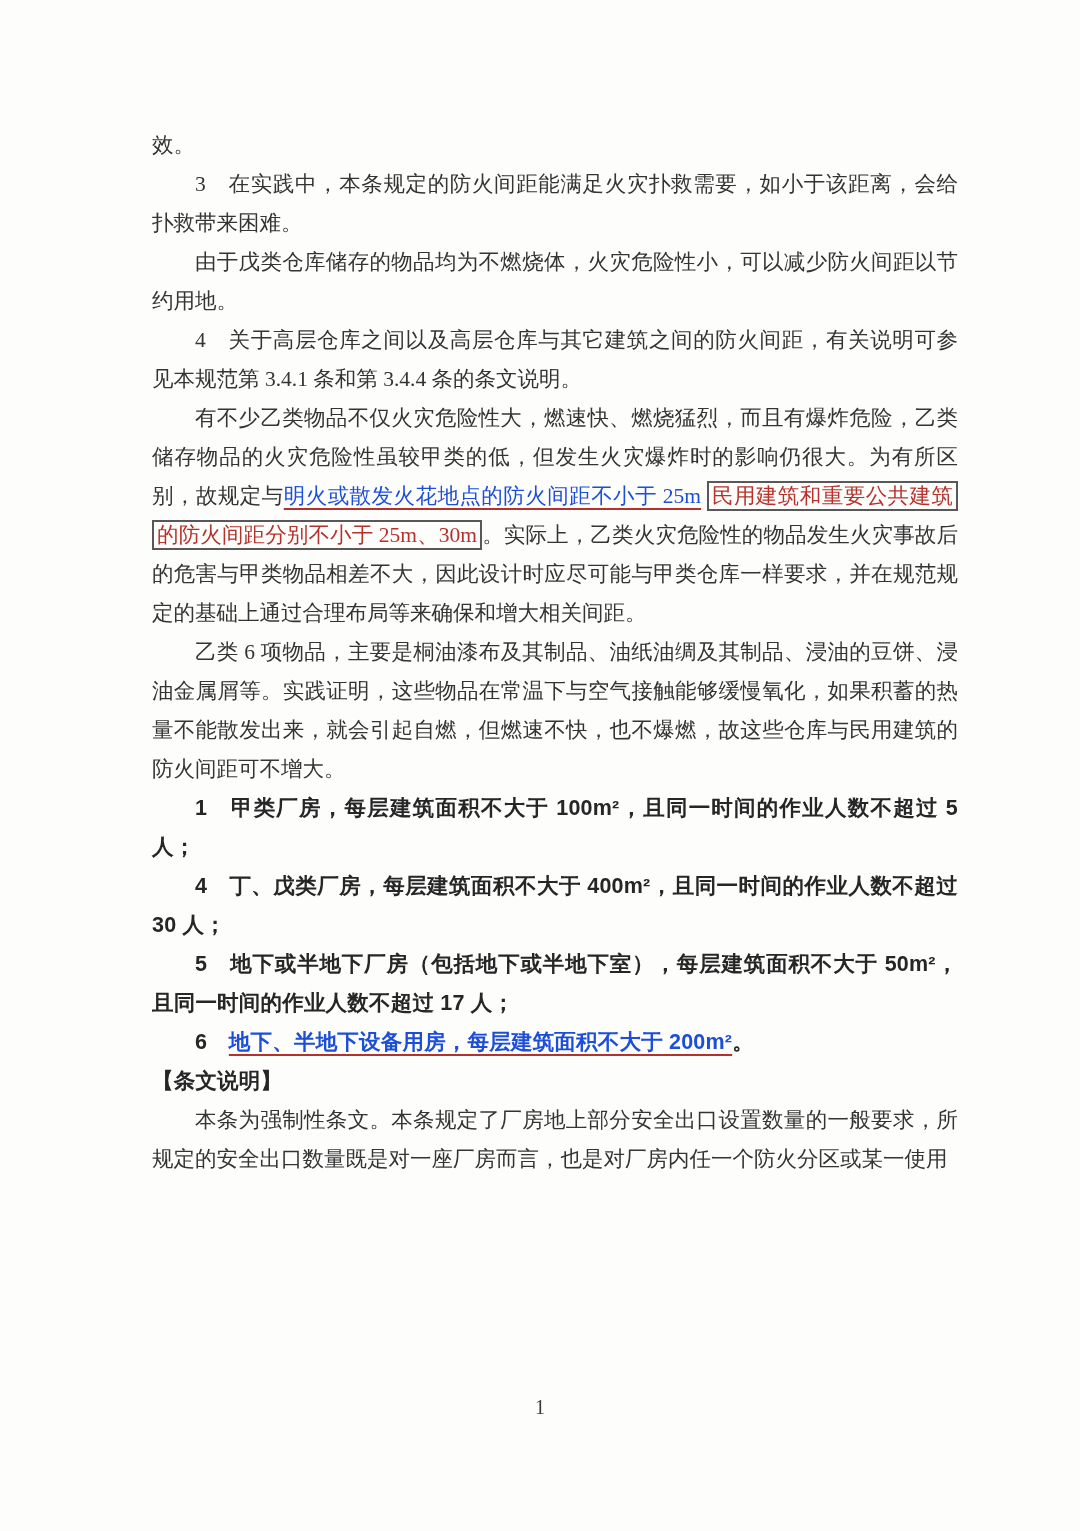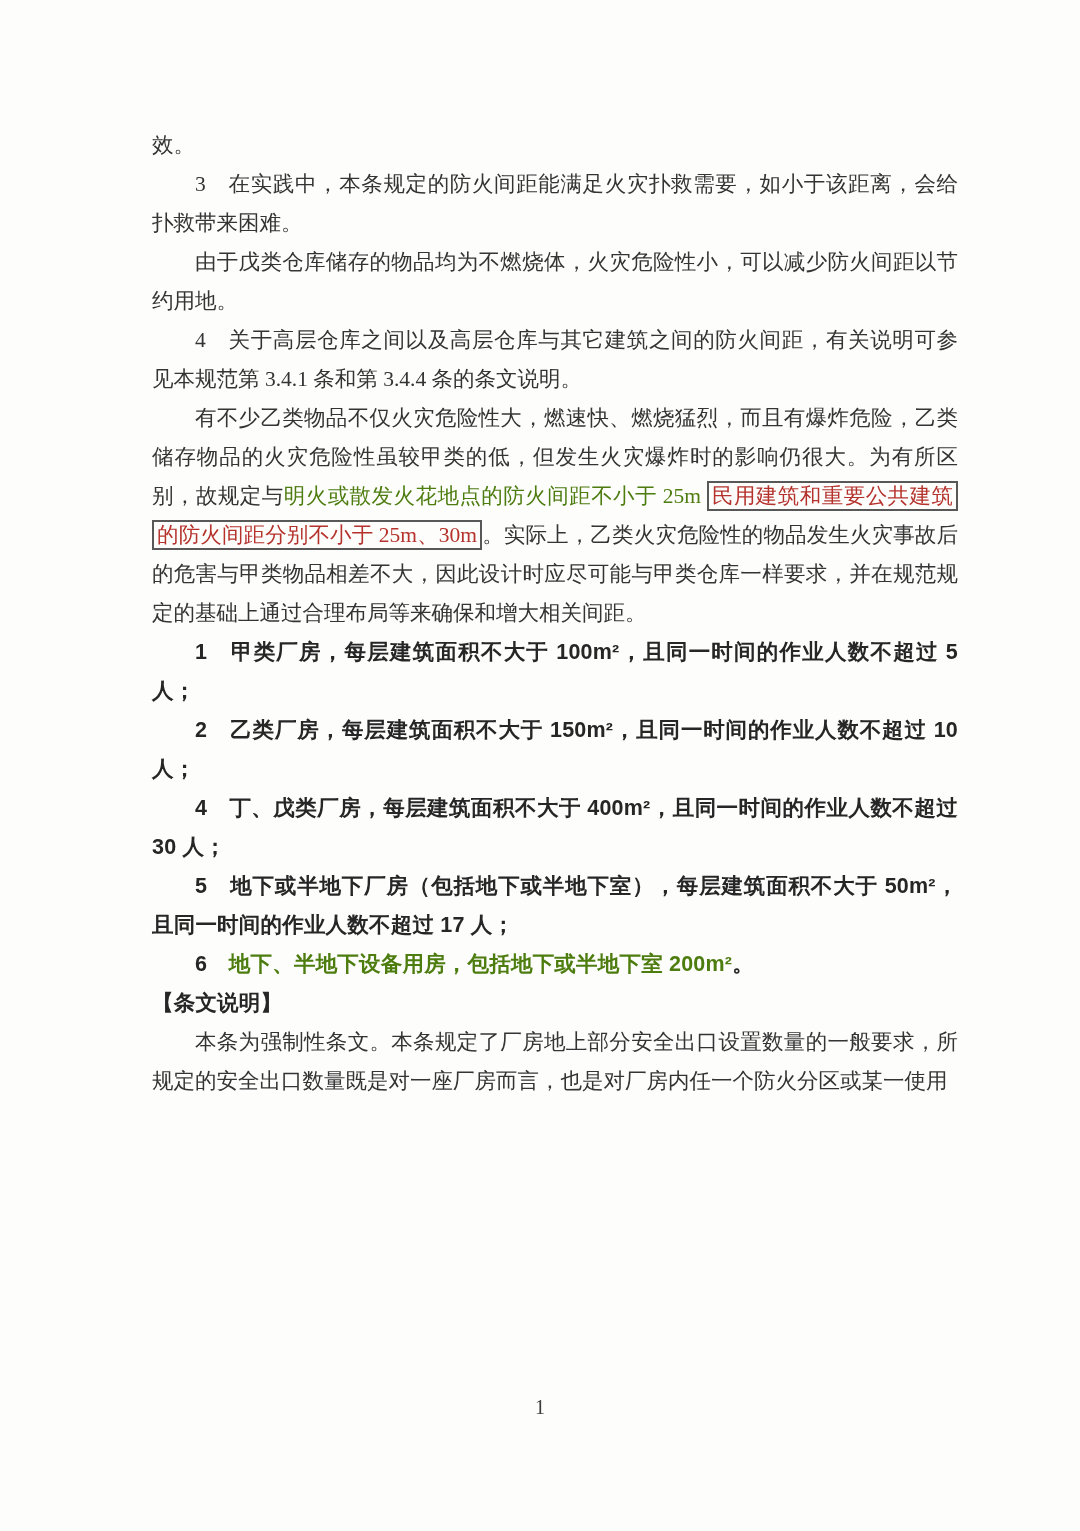--- a/index.html
+++ b/index.html
@@ -29,21 +29,22 @@
   }
   .ind { text-indent: 2em; }
   
   .hei {
     font-family: "Liberation Sans", "DejaVu Sans", sans-serif;
     font-weight: 700;
     color: #262626;
     letter-spacing: 0.2px;
   }
   .red-u {
-    color: #4d7c0f;
+    color: #1d4ed8;
+    text-decoration: underline;
     text-decoration-color: #b5322c;
     text-decoration-thickness: 2px;
     text-underline-offset: 5px;
   }
   .red-box {
     color: #b5322c;
     border: 2px solid #585858;
     padding: 1px 3px;
     -webkit-box-decoration-break: clone;
     box-decoration-break: clone;
@@ -78,41 +79,41 @@
 
   <p class="ind">
     <span>4　关于高层仓库之间以及高层仓库与其它建筑之间的防火间距，有关说明可参见本规范第 3.4.1 条和第 3.4.4 条的条文说明。</span>
   </p>
 
 
   <p class="ind">
     <span>有不少乙类物品不仅火灾危险性大，燃速快、燃烧猛烈，而且有爆炸危险，乙类储存物品的火灾危险性虽较甲类的低，但发生火灾爆炸时的影响仍很大。为有所区别，故规定与</span><span class="red-u">明火或散发火花地点的防火间距不小于 25m</span> <span class="red-box">民用建筑和重要公共建筑的防火间距分别不小于 25m、30m</span><span>。实际上，乙类火灾危险性的物品发生火灾事故后的危害与甲类物品相差不大，因此设计时应尽可能与甲类仓库一样要求，并在规范规定的基础上通过合理布局等来确保和增大相关间距。</span>
   </p>
 
+  <p class="ind">
+    <span>乙类 6 项物品，主要是桐油漆布及其制品、油纸油绸及其制品、浸油的豆饼、浸油金属屑等。实践证明，这些物品在常温下与空气接触能够缓慢氧化，如果积蓄的热量不能散发出来，就会引起自燃，但燃速不快，也不爆燃，故这些仓库与民用建筑的防火间距可不增大。</span>
+  </p>
 
 
   <p class="ind hei">
     <span>1　甲类厂房，每层建筑面积不大于 100m²，且同一时间的作业人数不超过 5 人；</span>
   </p>
 
-  <p class="ind hei">
-    <span>2　乙类厂房，每层建筑面积不大于 150m²，且同一时间的作业人数不超过 10 人；</span>
-  </p>
 
 
   <p class="ind hei">
     <span>4　丁、戊类厂房，每层建筑面积不大于 400m²，且同一时间的作业人数不超过 30 人；</span>
   </p>
 
   <p class="ind hei">
     <span>5　地下或半地下厂房（包括地下或半地下室），每层建筑面积不大于 50m²，且同一时间的作业人数不超过 17 人；</span>
   </p>
 
   <p class="ind hei">
-    <span>6　</span><span class="red-u">地下、半地下设备用房，包括地下或半地下室 200m²</span><span>。</span>
+    <span>6　</span><span class="red-u">地下、半地下设备用房，每层建筑面积不大于 200m²</span><span>。</span>
   </p>
 
   <p class="hei">
     <span>【条文说明】</span>
   </p>
 
   <p class="ind">
     <span>本条为强制性条文。本条规定了厂房地上部分安全出口设置数量的一般要求，所规定的安全出口数量既是对一座厂房而言，也是对厂房内任一个防火分区或某一使用</span>
   </p>
 

